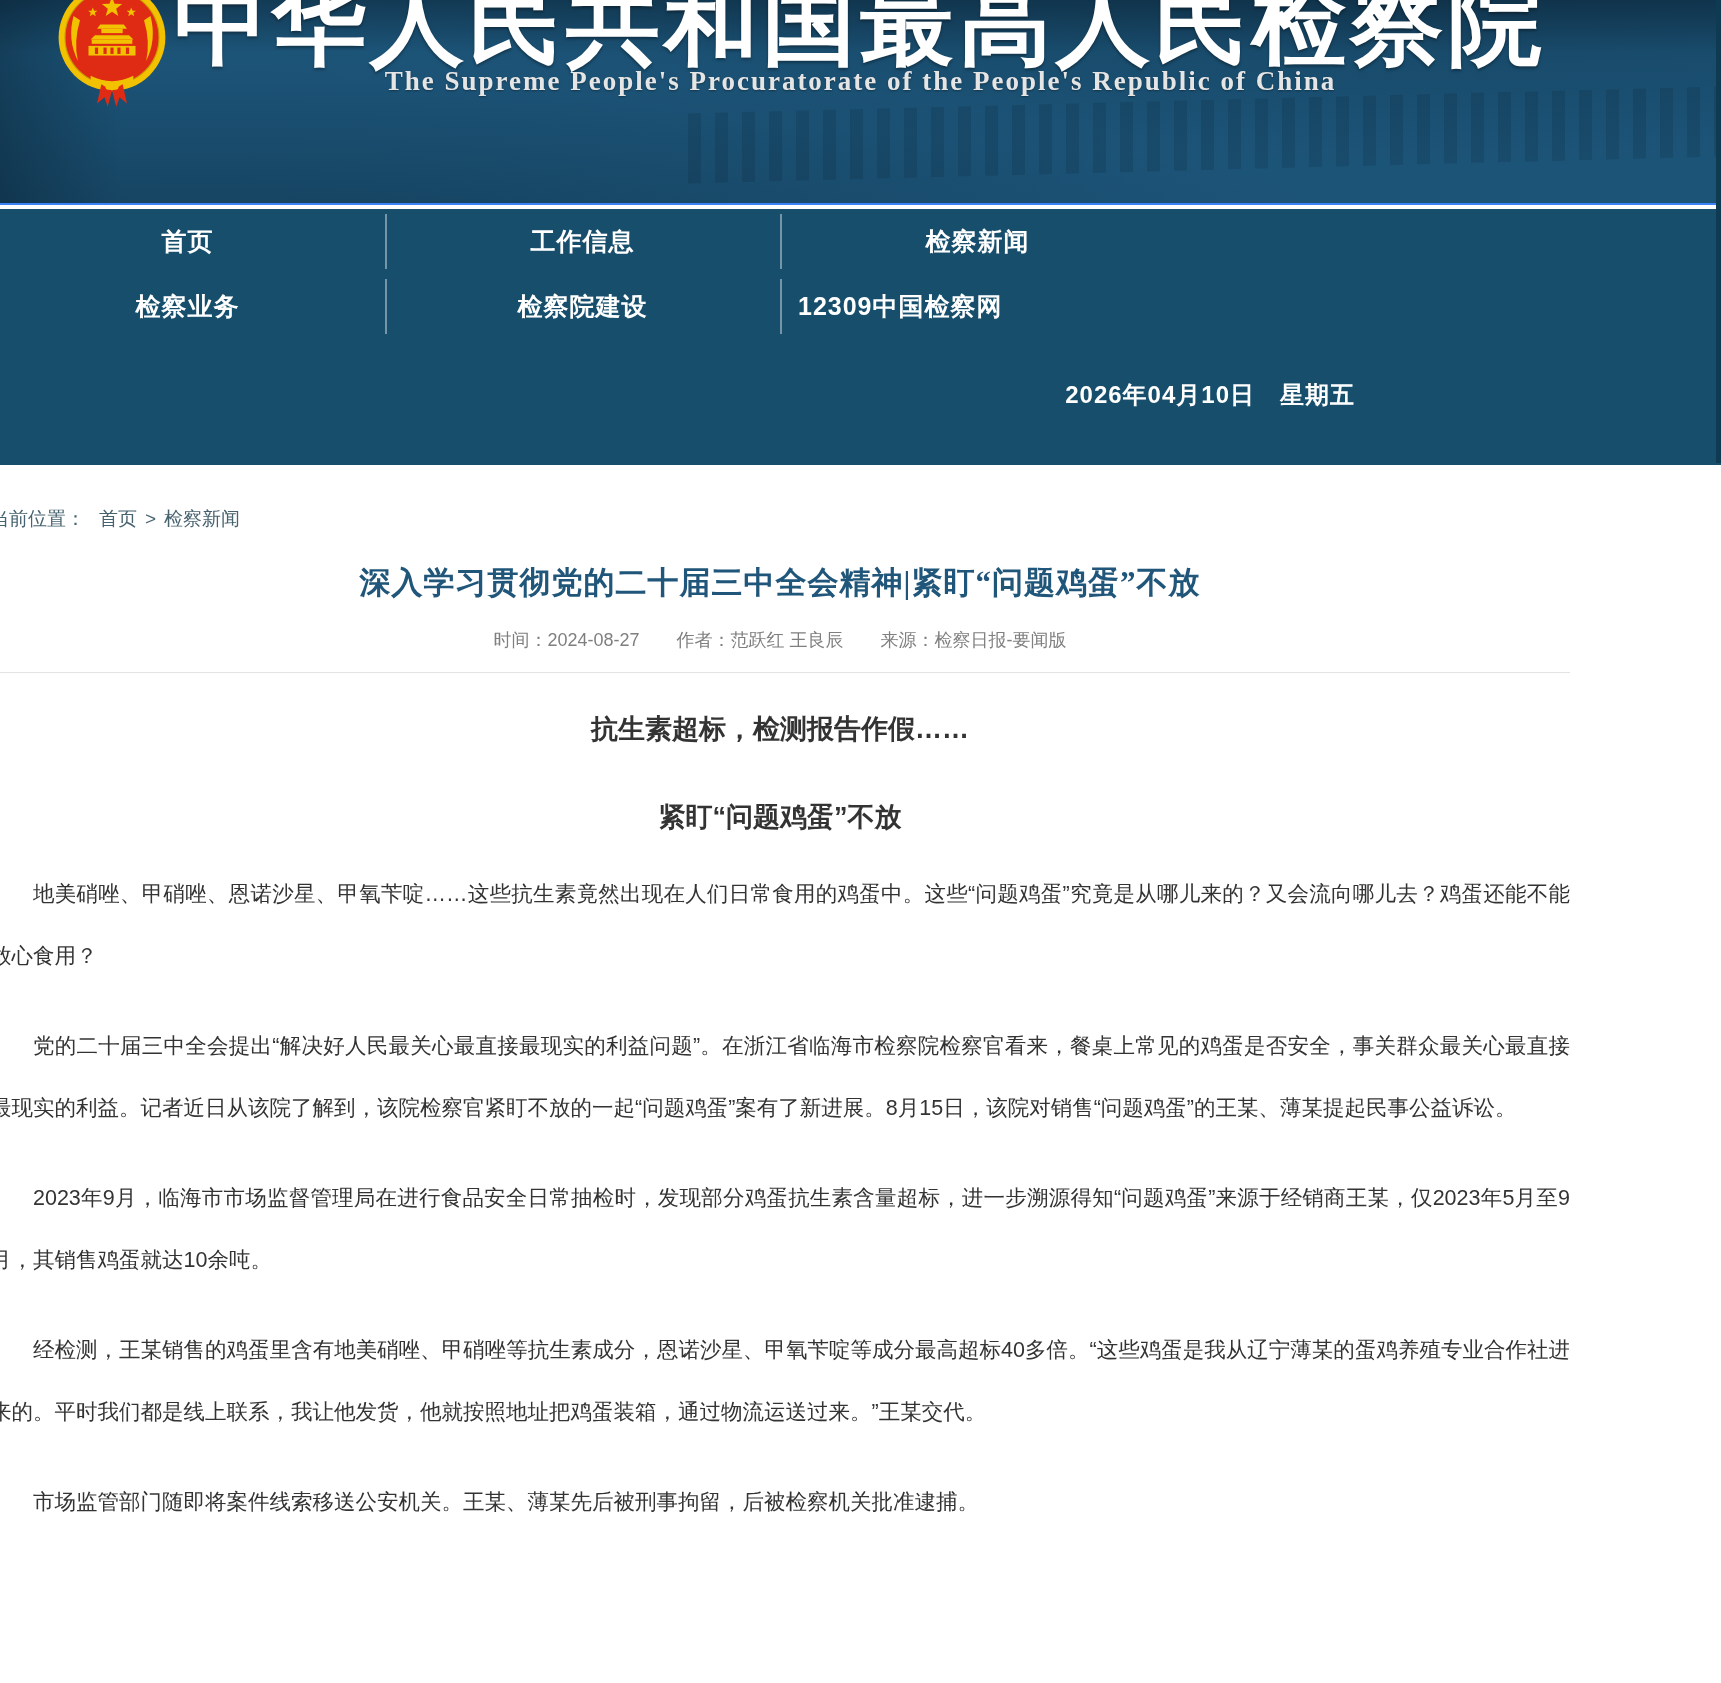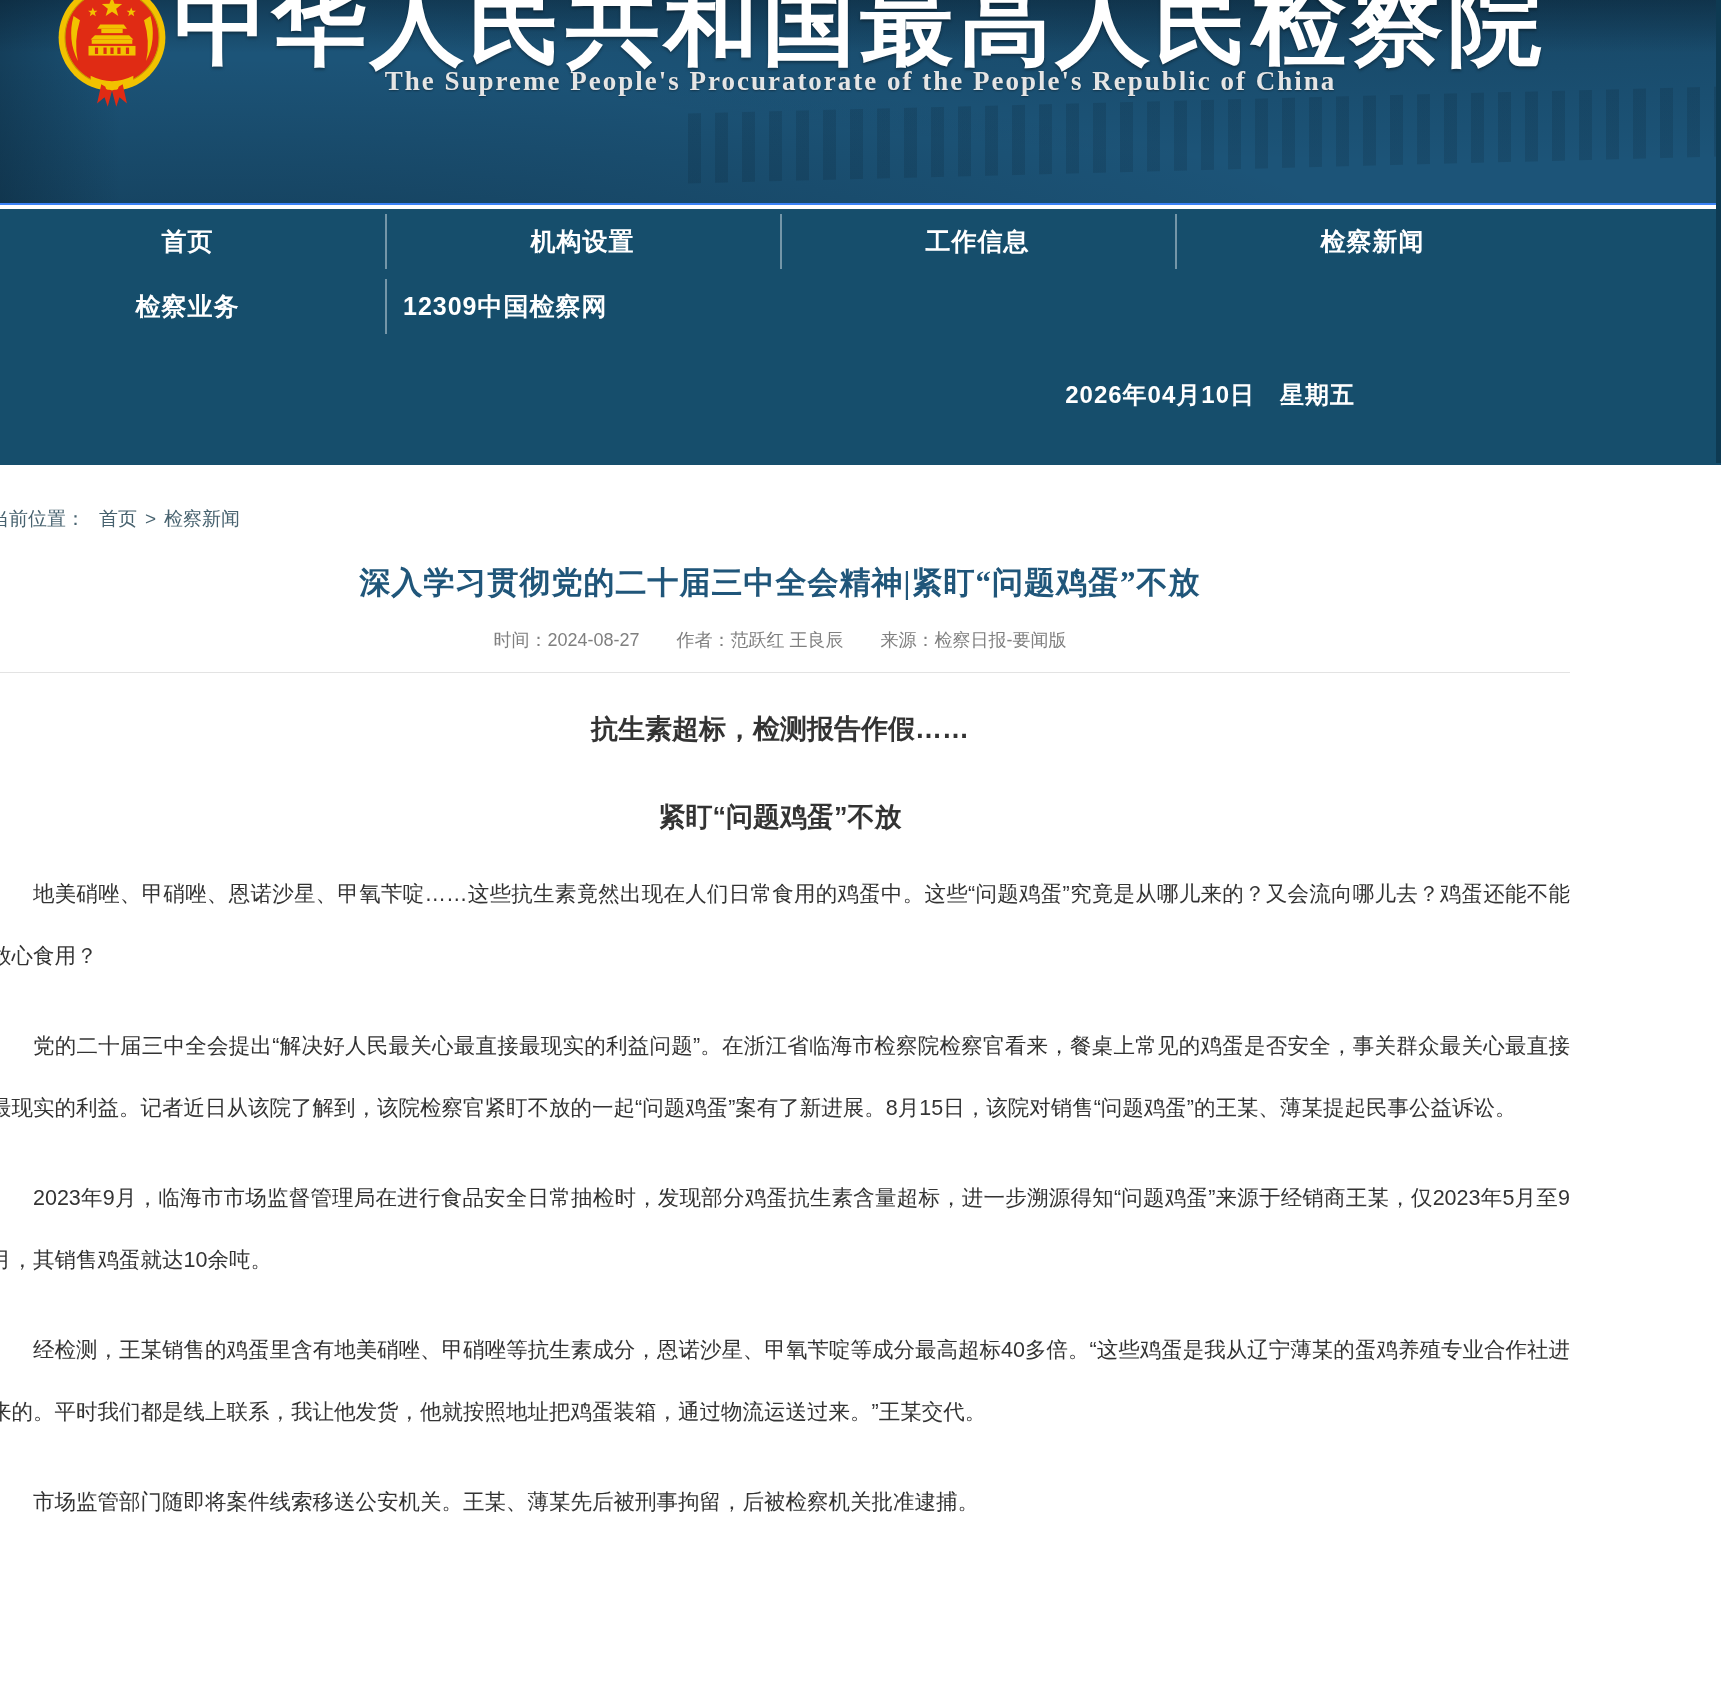--- a/index.html
+++ b/index.html
@@ -100,26 +100,26 @@
     </svg>
   </div>
   <div class="banner-cn">中华人民共和国最高人民检察院</div>
   <div class="banner-en">The Supreme People's Procuratorate of the People's Republic of China</div>
 </div>
 
 <div class="navbar">
   <div class="nav-inner">
     <div class="nav-row r1">
       <div class="nav-cell">首页</div>
-      <div class="nav-cell div">机构设置</div>
       <div class="nav-cell div">工作信息</div>
       <div class="nav-cell div">检察新闻</div>
     </div>
     <div class="nav-row r2">
       <div class="nav-cell">检察业务</div>
+      <div class="nav-cell div">检察院建设</div>
       <div class="nav-cell div left">12309中国检察网</div>
       <div class="nav-cell"></div>
     </div>
     <div class="nav-date">2026年04月10日　星期五</div>
   </div>
 </div>
 
 <div class="breadcrumb">
   <span class="crumb-label">当前位置：</span><a>首页</a><span class="crumb-sep">&gt;</span><a>检察新闻</a>
 </div>

